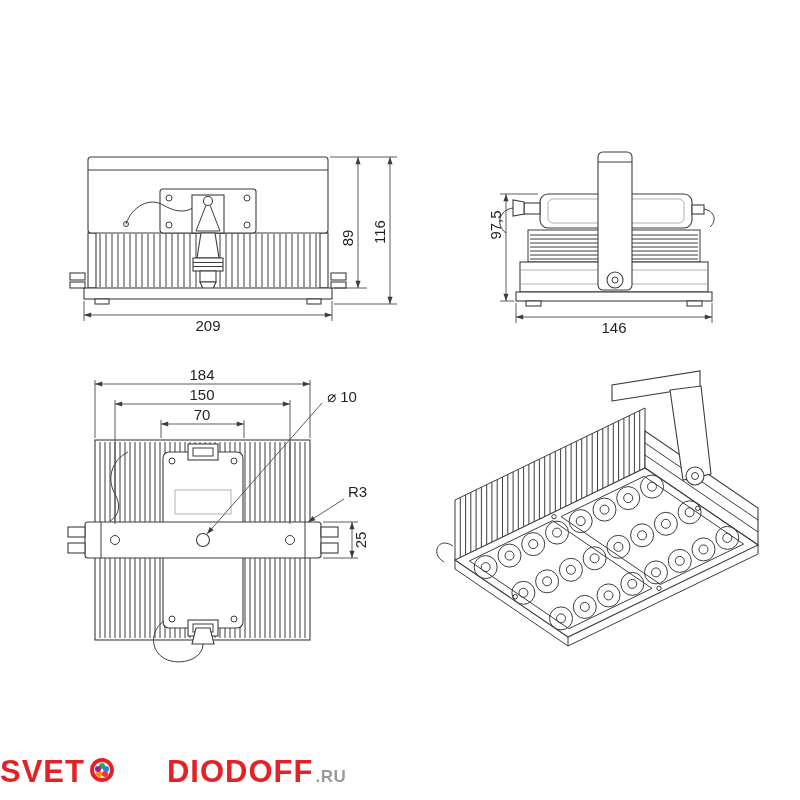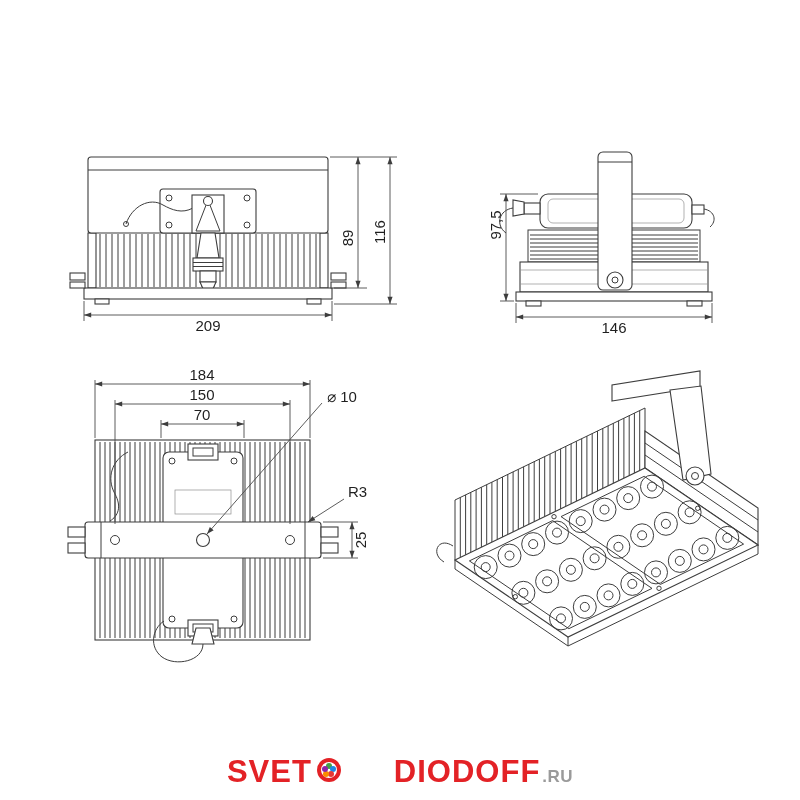--- a/index.html
+++ b/index.html
@@ -6,21 +6,21 @@
   html,body { width:800px; height:800px; background:#ffffff; font-family:"Liberation Sans",sans-serif; }
   .canvas { position:relative; width:800px; height:800px; background:#fff; overflow:hidden; }
   svg.drawing { position:absolute; left:0; top:0; }
 
   .ln  { stroke:#3d3d3d; stroke-width:1; fill:none; }
   .lnw { stroke:#3d3d3d; stroke-width:1.1; fill:#ffffff; }
   .thin{ stroke:#8f8f8f; stroke-width:0.7; fill:none; }
   .dim line { stroke:#4a4a4a; stroke-width:0.9; fill:none; }
   .dimtxt { font-family:"Liberation Sans","DejaVu Sans",sans-serif; font-size:15px; fill:#1f1f1f; }
 
-  .logo { position:absolute; left:0; right:0; top:756px; display:flex; justify-content:center; align-items:baseline; gap:2px; }
+  .logo { position:absolute; left:0; right:0; top:756px; display:flex; align-items:baseline; gap:2px; }
   .logo-main { font-size:31px; font-weight:700; letter-spacing:1px; line-height:1; }
   .logo-o { width:24px; height:24px; border:4px solid #e32226; border-radius:50%; position:relative; display:inline-block; margin:0 3px; }
   .logo-dot { position:absolute; width:6px; height:6px; border-radius:50%; }
   .logo-suffix { font-size:17px; font-weight:700; letter-spacing:0.5px; }
 </style>
 </head>
 <body>
 
 <div class="canvas">
 

